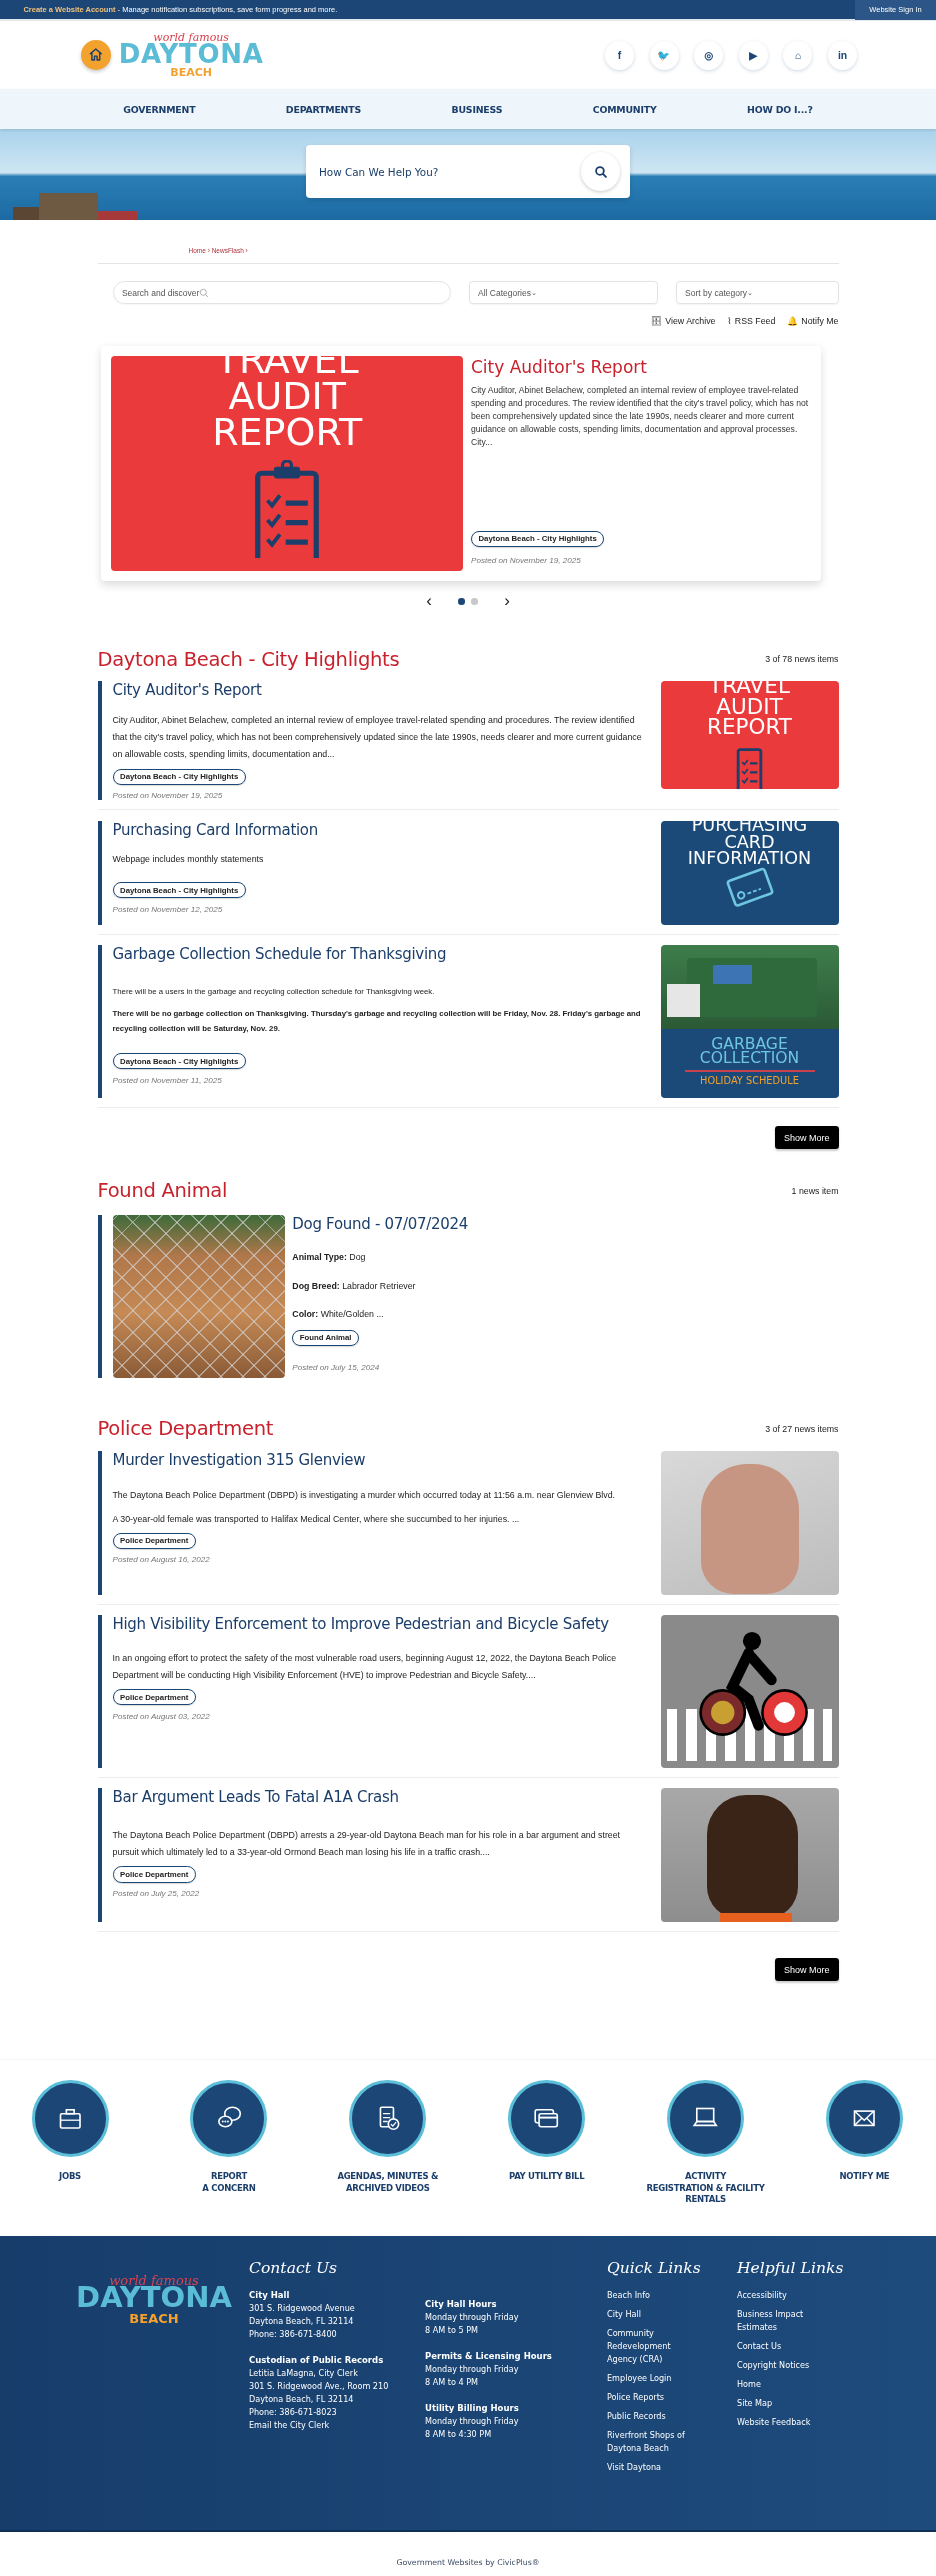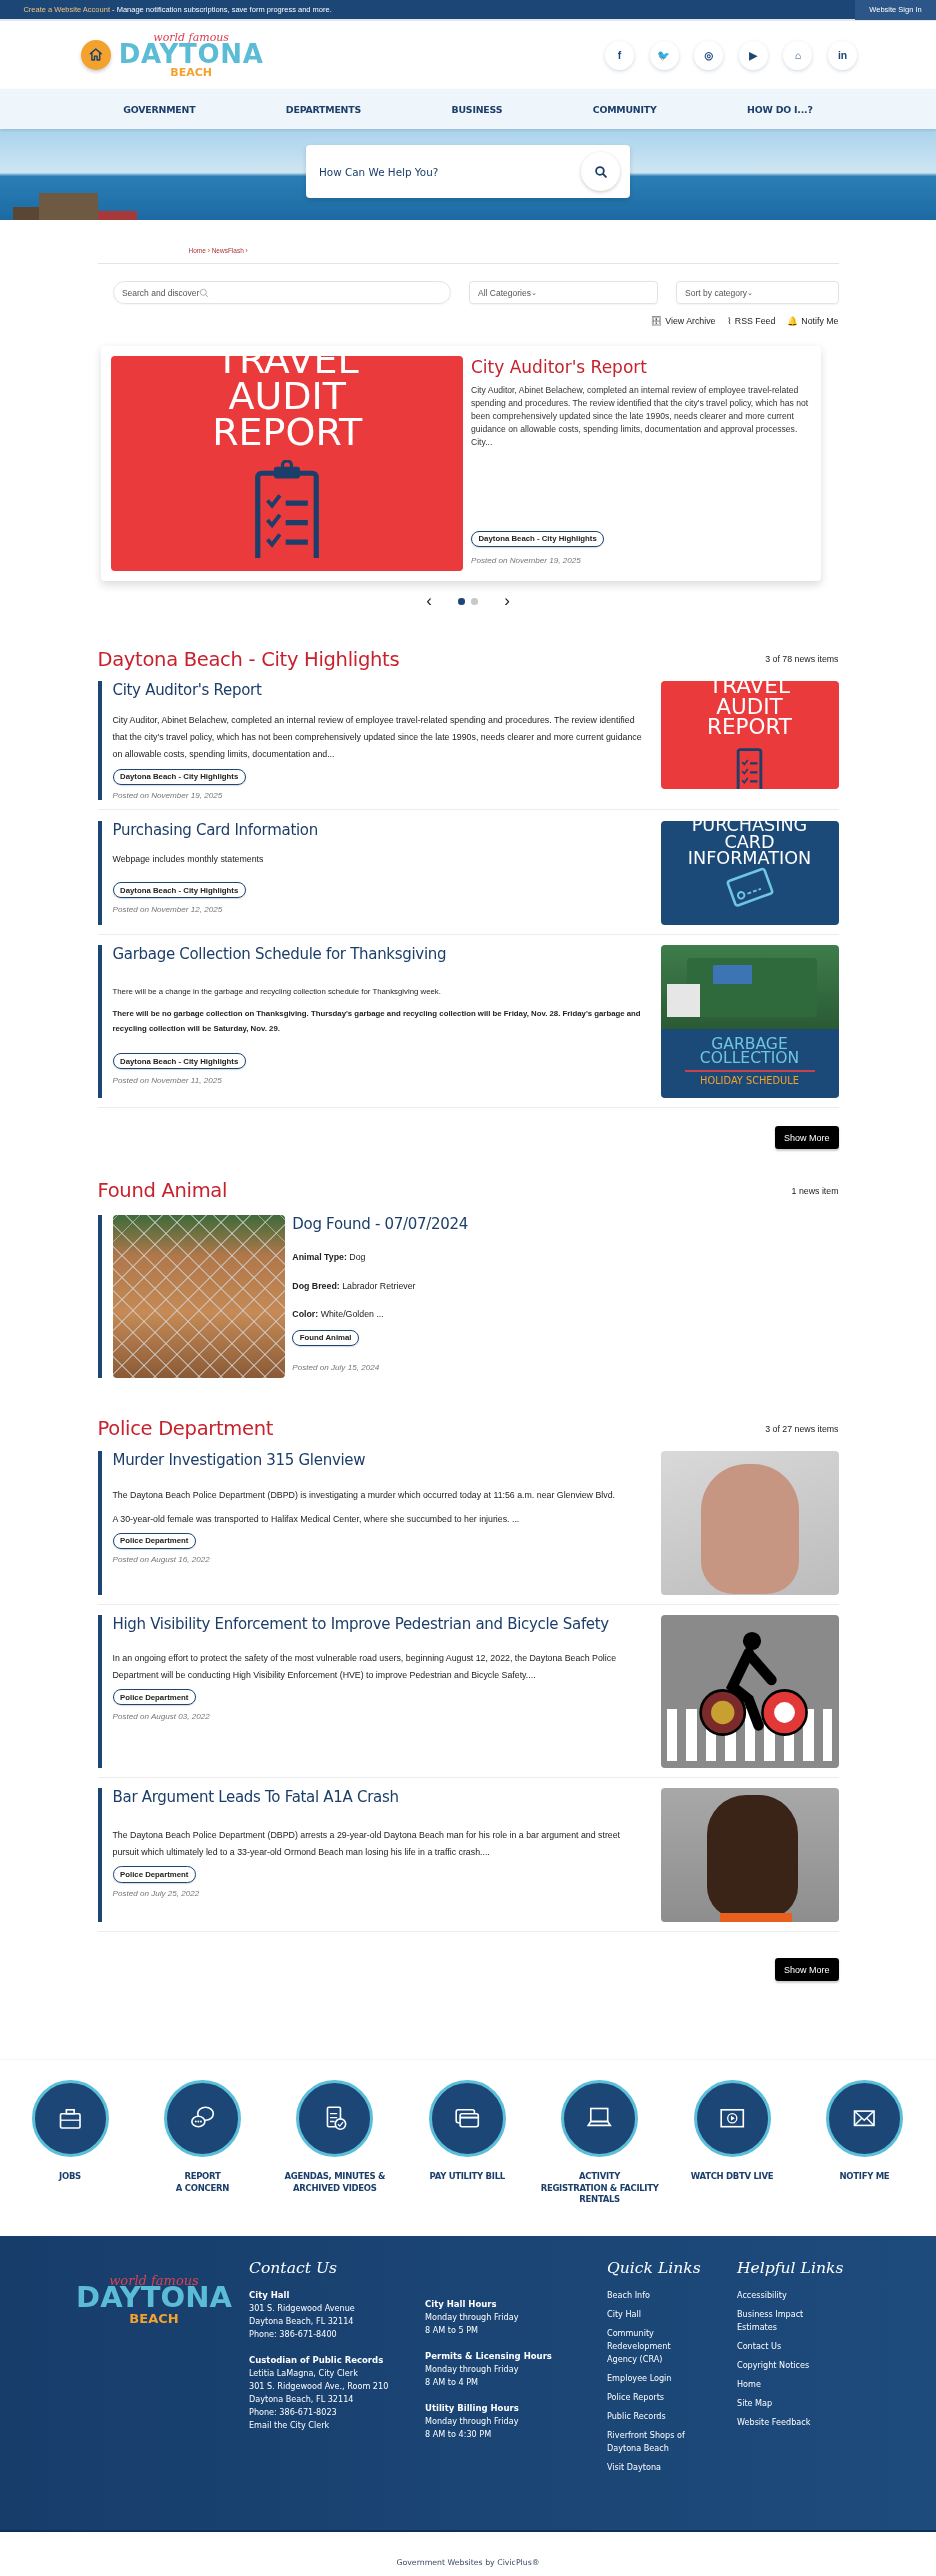--- a/index.html
+++ b/index.html
@@ -1,19 +1,19 @@
 <!DOCTYPE html>
 <html style="font-size:10.4px"><head>
 <meta charset="utf-8">
 <style>
 *{box-sizing:border-box;margin:0;padding:0}
 body{width:936px;font-family:"Liberation Sans",sans-serif;color:#222;background:#fff}
 a{color:inherit;text-decoration:none}
 .topbar{height:21px;background:#1b4676;display:flex;align-items:center;justify-content:space-between;padding-left:23.4px;font-size:7.5px;color:#fff;border-bottom:2px solid #e4e8ee}
-.topbar .acc{color:#f2c27a;font-weight:normal}
+.topbar .acc{color:#f2c27a;font-weight:bold}
 .topbar .signin{height:21px;background:#2b5687;padding:0 14.3px;display:flex;align-items:center;font-size:7.5px}
 .header{height:68px;display:flex;align-items:center;justify-content:space-between;padding:0 79px 0 81px}
 .logo{display:flex;align-items:center;gap:7.8px}
 .logo .home{width:30px;height:30px;border-radius:50%;background:#f3a22e;display:flex;align-items:center;justify-content:center;box-shadow:0 2px 3.9px rgba(0,0,0,.2)}
 .logo .wm{display:flex;flex-direction:column;align-items:center;line-height:1}
 .logo .wf{font-family:"DejaVu Serif",serif;font-style:italic;color:#d9414e;font-size:11px;margin-bottom:-2.6px}
 .logo .dt{font-family:"DejaVu Sans",sans-serif;font-weight:bold;color:#5bbcd6;font-size:26px;letter-spacing:0.7px}
 .logo .bc{font-family:"DejaVu Sans",sans-serif;font-weight:bold;color:#f3a22e;font-size:11px}
 .social{display:flex;gap:15.6px}
 .social .s{width:29px;height:29px;border-radius:50%;background:#fff;box-shadow:0 1.3px 3.9px rgba(27,70,118,.2);display:flex;align-items:center;justify-content:center;color:#1b4676;font-weight:bold;font-size:10.4px}
@@ -244,21 +244,21 @@
         <svg width="46" height="32.5" viewBox="0 0 70 50" style="margin-top:3.9px;transform:rotate(-20deg)">
             <rect x="5" y="5" width="60" height="40" rx="4" fill="none" stroke="#6ec6e0" stroke-width="4"></rect>
             <circle cx="18" cy="32" r="5" fill="none" stroke="#6ec6e0" stroke-width="3"></circle>
             <path d="M28 33 H50" stroke="#6ec6e0" stroke-width="3" stroke-dasharray="6 3"></path>
           </svg>
       </div>
     </div>
     <div class="item">
       <div class="body">
         <h3>Garbage Collection Schedule for Thanksgiving</h3>
-        <p style="margin-top:18px;font-size:7.8px">There will be a change in the garbage and recycling collection schedule for Thanksgiving week.</p>
+        <p style="margin-top:18px;font-size:7.8px">There will be a users in the garbage and recycling collection schedule for Thanksgiving week.</p>
         <p style="margin-top:7.8px;font-size:7.8px;font-weight:bold;line-height:14.3px">There will be no garbage collection on Thanksgiving. Thursday's garbage and recycling collection will be Friday, Nov. 28. Friday's garbage and recycling collection will be Saturday, Nov. 29.</p>
         <div style="margin-top:17px"><span class="tag">Daytona Beach - City Highlights</span></div>
         <div class="posted" style="margin-top:6.5px">Posted on November 11, 2025</div>
       </div>
       <div class="thumb poster green" style="height:153px">
         <div style="height:85px;width:100%;position:relative">
           <div style="position:absolute;left:26px;top:13px;width:130px;height:59px;background:#2f6a3c;border-radius:3.9px"></div>
           <div style="position:absolute;left:52px;top:19.5px;width:39px;height:19.5px;background:#3c74b4;border-radius:1.3px"></div>
           <div style="position:absolute;left:6.5px;top:39px;width:32.5px;height:32.5px;background:#e6e6e6"></div>
         </div>
@@ -401,30 +401,20 @@
           <path d="M8 36 H42 L38 30 H12 Z" fill="none" stroke="#fff" stroke-width="2.5"></path>
         </svg>
       </span>
       <span class="l" style="white-space:pre-line">ACTIVITY
 REGISTRATION &amp; FACILITY
 RENTALS</span>
     </a>
     <a class="ql">
       <span class="c">
         <svg width="32.5" height="32.5" viewBox="0 0 50 50">
-          <rect x="8" y="12" width="34" height="26" fill="none" stroke="#fff" stroke-width="2.5"></rect>
-          <circle cx="25" cy="25" r="7" fill="none" stroke="#fff" stroke-width="2"></circle>
-          <path d="M23 21 L29 25 L23 29 Z" fill="#fff"></path>
-        </svg>
-      </span>
-      <span class="l" style="white-space:pre-line">WATCH DBTV LIVE</span>
-    </a>
-    <a class="ql">
-      <span class="c">
-        <svg width="32.5" height="32.5" viewBox="0 0 50 50">
           <rect x="10" y="14" width="30" height="22" fill="none" stroke="#fff" stroke-width="2.5"></rect>
           <path d="M10 14 L25 28 L40 14 M10 36 L21 25 M40 36 L29 25" fill="none" stroke="#fff" stroke-width="2.2"></path>
         </svg>
       </span>
       <span class="l" style="white-space:pre-line">NOTIFY ME</span>
     </a>
   </div>
 
 <footer class="footer">
   <div class="flogo">

